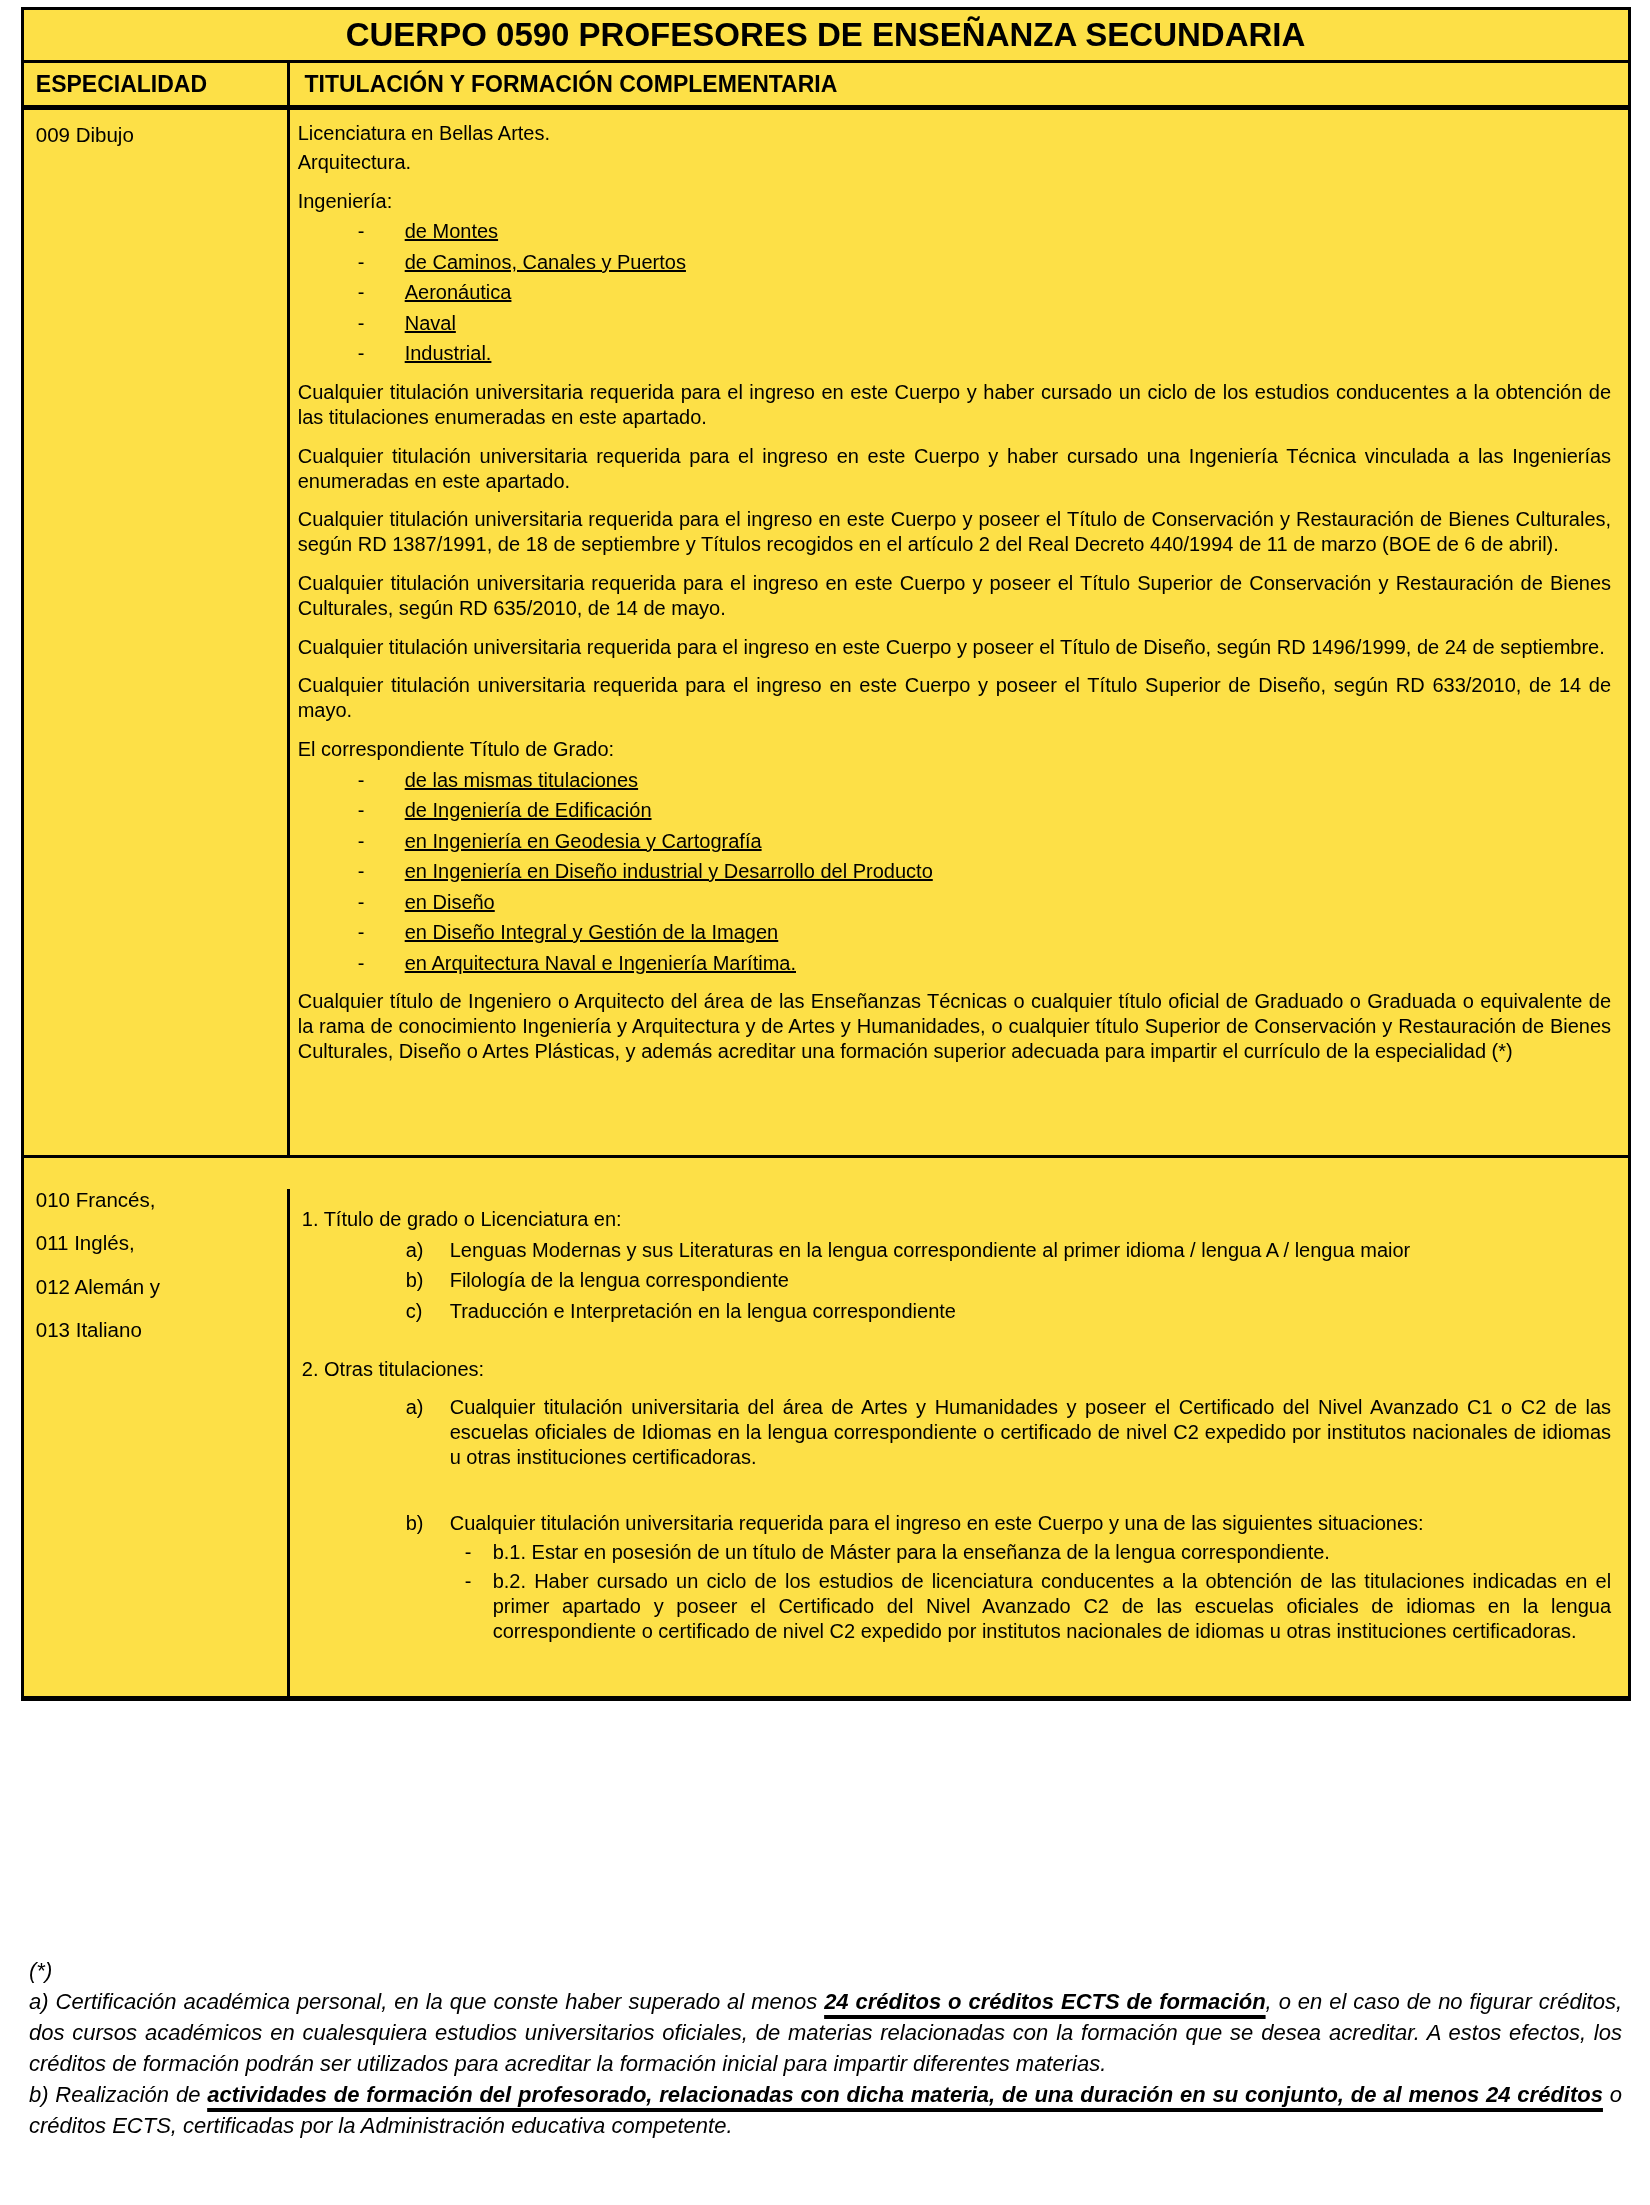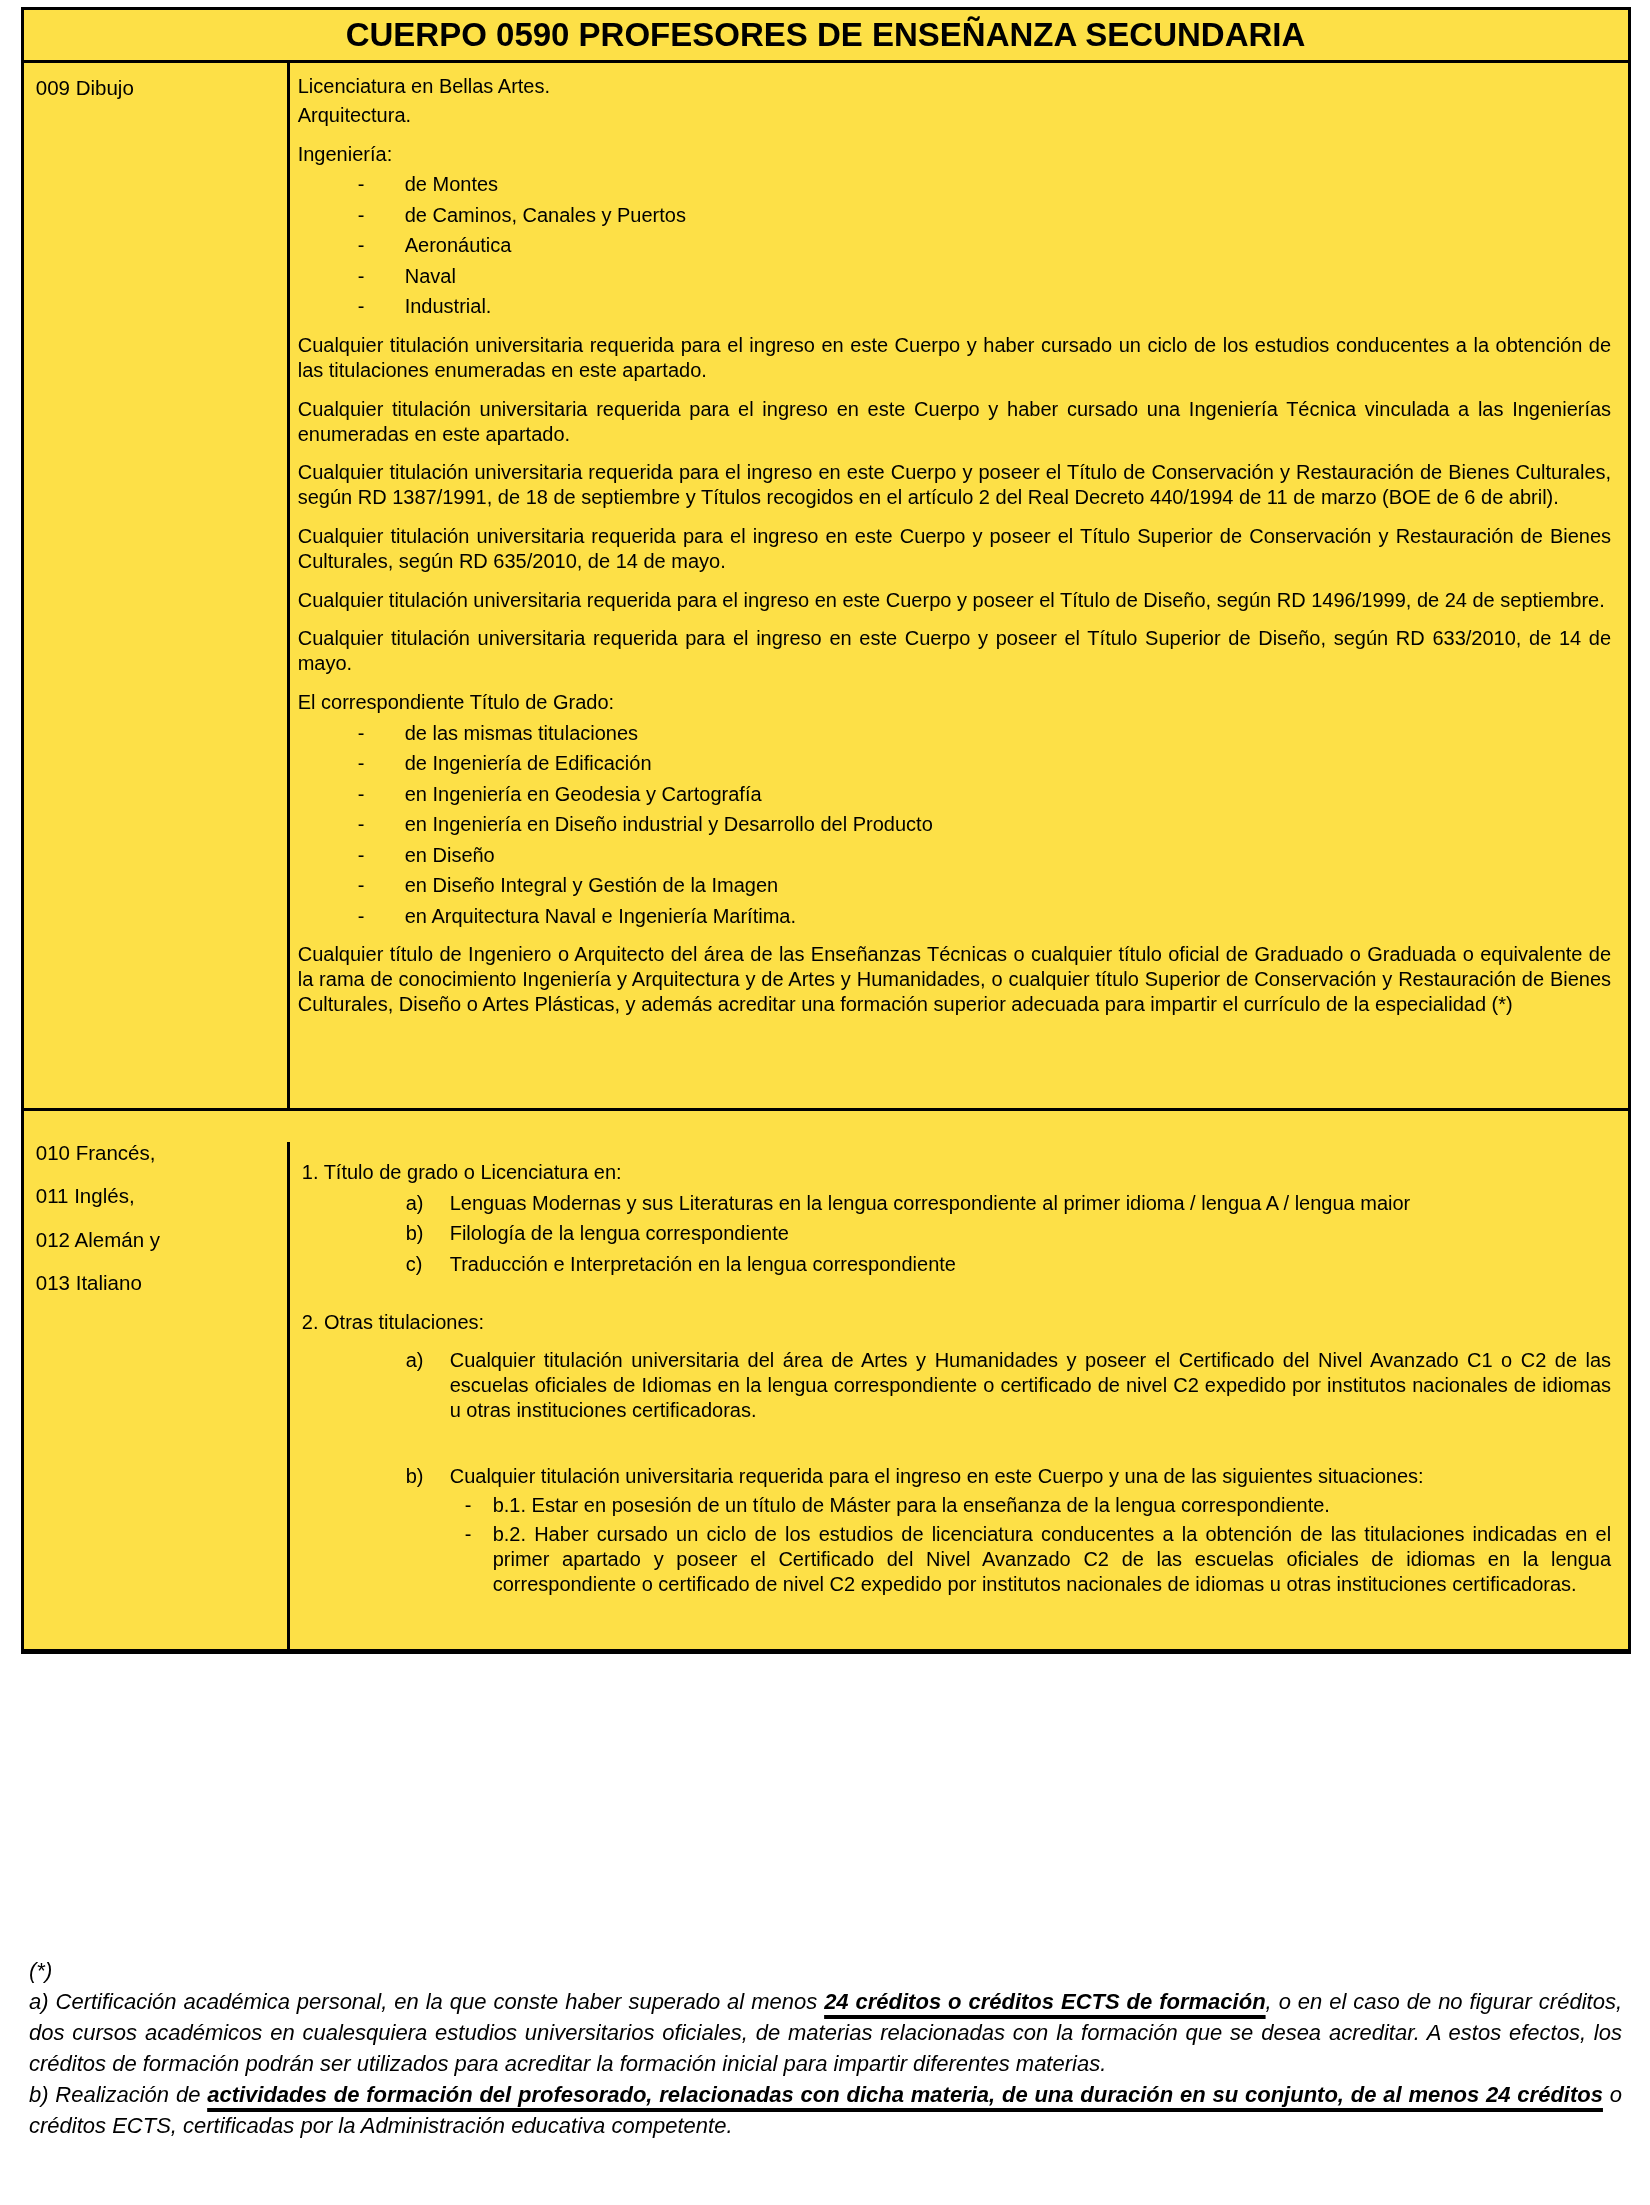--- a/index.html
+++ b/index.html
@@ -67,21 +67,21 @@
   .blk { margin-top:0; }
   .gap-xs { margin-top:4.1px; }
   .gap-sm { margin-top:5.5px; }
   .gap-md { margin-top:13.7px; }
   .gap-lg { margin-top:33px; }
   .gap-xl { margin-top:41px; }
 
   .line { text-align:left; }
   .para { text-align:justify; }
 
-  .dash-item { position:relative; padding-left:107px; margin-top:5.5px; }
+  .dash-item { position:relative; padding-left:107px; margin-top:5.5px;text-decoration:underline; }
   .dash-item::before { content:"-"; position:absolute; left:60px; }
 
   .num-line { padding-left:4.1px; }
 
   .letter-item { position:relative; padding-left:152px; text-align:justify; }
   .letter-item .marker { position:absolute; left:108px; }
 
   .subdash-item { position:relative; padding-left:195px; text-align:justify; }
   .subdash-item::before { content:"-"; position:absolute; left:167px; }
 
@@ -105,20 +105,24 @@
 </style>
 </head>
 <body style="background: rgb(255, 255, 255); color: rgb(0, 0, 0);">
 
 <div class="page">
 
   <div class="doc-table">
 
     <div class="title-row">CUERPO 0590 PROFESORES DE ENSEÑANZA SECUNDARIA</div>
 
+    <div class="header-row">
+      <div class="hcell">ESPECIALIDAD</div>
+      <div class="hcell hcell-right">TITULACIÓN Y FORMACIÓN COMPLEMENTARIA</div>
+    </div>
 
     <div class="body-row row-first">
       <div class="esp-cell">
           <div class="esp-line">009 Dibujo</div>
         </div>
       <div class="content-cell">
           <div class="blk line">Licenciatura en Bellas Artes.</div>
           <div class="blk line gap-xs">Arquitectura.</div>
           <div class="blk line gap-md">Ingeniería:</div>
           <div class="blk dash-list">

